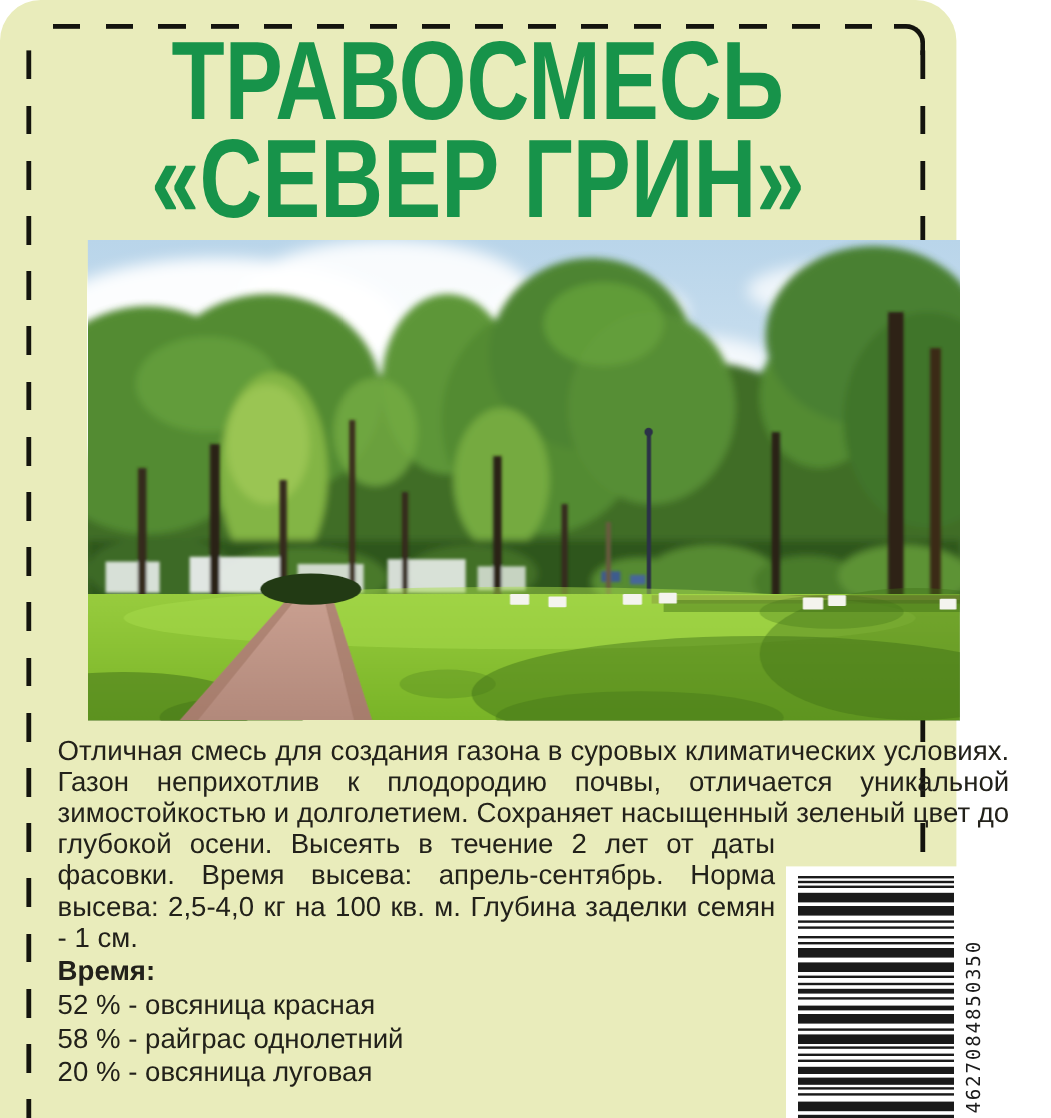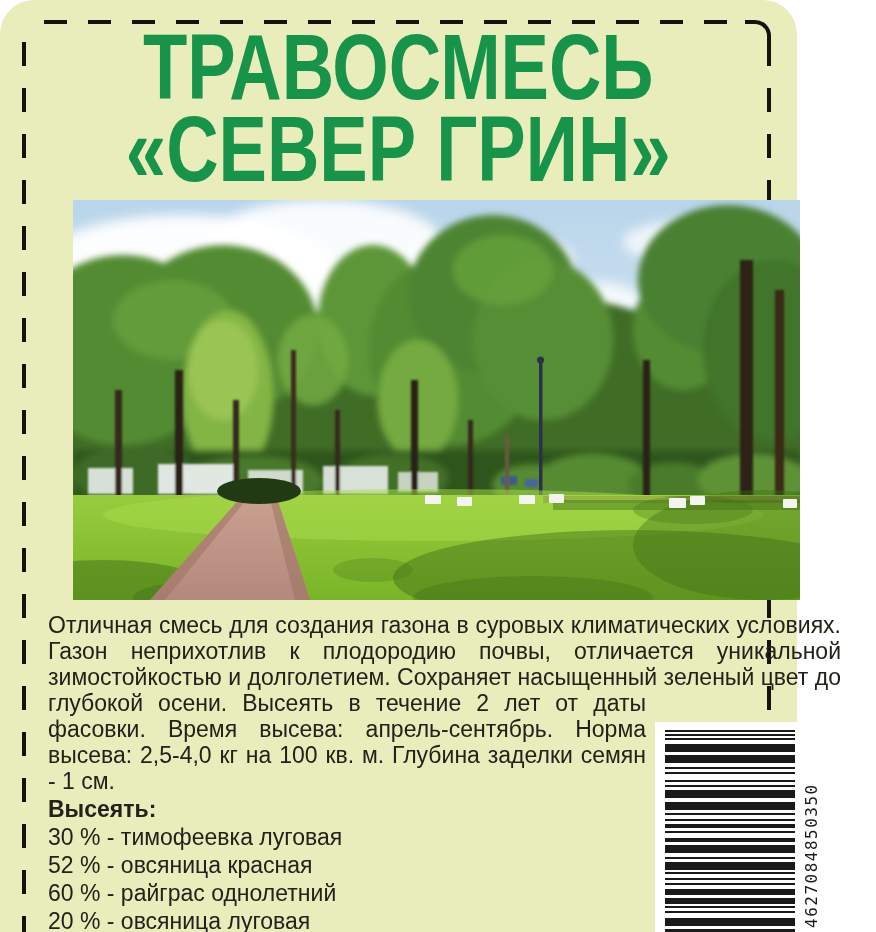--- a/index.html
+++ b/index.html
@@ -179,25 +179,24 @@
         <rect x="617" y="296" width="15" height="9" rx="1"></rect>
         <rect x="710" y="299" width="14" height="9" rx="1"></rect>
       </g>
     </svg>
   </div>
 
   <div class="body-text">
     <div class="wrap-spacer"></div>
     <div class="wrap-shaper"></div>
     <p>Отличная смесь для создания газона в суровых климатических условиях. Газон неприхотлив к плодородию почвы, отличается уникальной зимостойкостью и долголетием. Сохраняет насыщенный зеленый цвет до глубокой осени. Высеять в течение 2 лет от даты фасовки. Время высева: апрель-сентябрь. Норма высева: 2,5-4,0 кг на 100 кв. м. Глубина заделки семян - 1 см.</p>
-    <div class="comp-heading">Высеять:</div>
+    <div class="comp-heading">Время:</div>
     <div>
-      <div class="comp-item">30 % - тимофеевка луговая</div>
       <div class="comp-item">52 % - овсяница красная</div>
-      <div class="comp-item">60 % - райграс однолетний</div>
+      <div class="comp-item">58 % - райграс однолетний</div>
       <div class="comp-item">20 % - овсяница луговая</div>
     </div>
   </div>
 
   <div class="barcode">
     <div class="barcode-bars">
         <div class="bar" style="height: 2px; margin-bottom: 2px;"></div>
         <div class="bar" style="height: 2px; margin-bottom: 2px;"></div>
         <div class="bar" style="height: 2px; margin-bottom: 4px;"></div>
         <div class="bar" style="height: 8px; margin-bottom: 3px;"></div>

